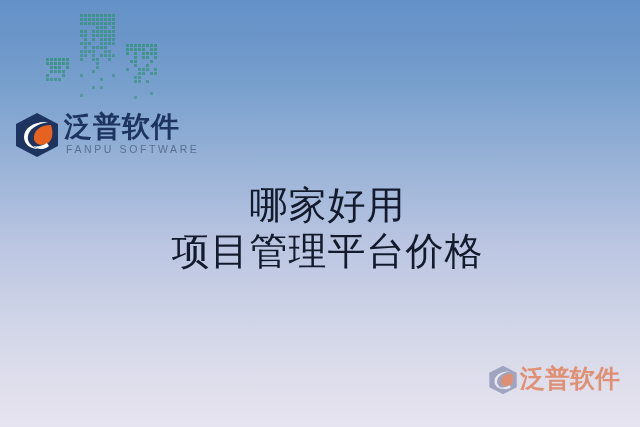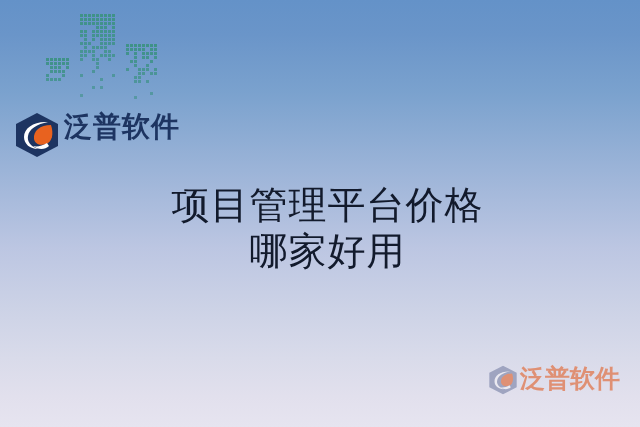--- a/index.html
+++ b/index.html
@@ -304,25 +304,26 @@
   <div id="brand-logo">
     <span id="brand-mark">
       <svg width="46" height="46" viewBox="0 0 46 46">
         <polygon points="23,1 44,12 44,34 23,45 2,34 2,12" fill="#1d3461"></polygon>
         <path d="M34 10 C20 9 10 16 10 25 C10 32 16 37 24 37 C16 34 13 29 14 24 C15 17 23 12 34 10 Z" fill="#ffffff"></path>
         <path d="M37 13 C26 13 19 19 20 27 C21 32 26 34 32 32 C38 30 40 22 37 13 Z" fill="#e8621f"></path>
         <path d="M33 31 C28 34 23 35 19 34 C24 38 31 38 35 34 Z" fill="#ffffff"></path>
       </svg>
     </span>
     <span id="brand-text-cn">泛普软件</span>
+    <span id="brand-text-en">FANPU SOFTWARE</span>
   </div>
 
   <div id="headline">
+    <span class="line">哪家好用</span>
     <span class="line">项目管理平台价格</span>
-    <span class="line">哪家好用</span>
   </div>
 
   <div id="watermark">
     <span id="wm-mark">
       <svg width="30" height="30" viewBox="0 0 46 46">
         <polygon points="23,1 44,12 44,34 23,45 2,34 2,12" fill="#9aa0bd"></polygon>
         <path d="M34 10 C20 9 10 16 10 25 C10 32 16 37 24 37 C16 34 13 29 14 24 C15 17 23 12 34 10 Z" fill="#eceaf2"></path>
         <path d="M37 13 C26 13 19 19 20 27 C21 32 26 34 32 32 C38 30 40 22 37 13 Z" fill="#e08a6a"></path>
         <path d="M33 31 C28 34 23 35 19 34 C24 38 31 38 35 34 Z" fill="#eceaf2"></path>
       </svg>

